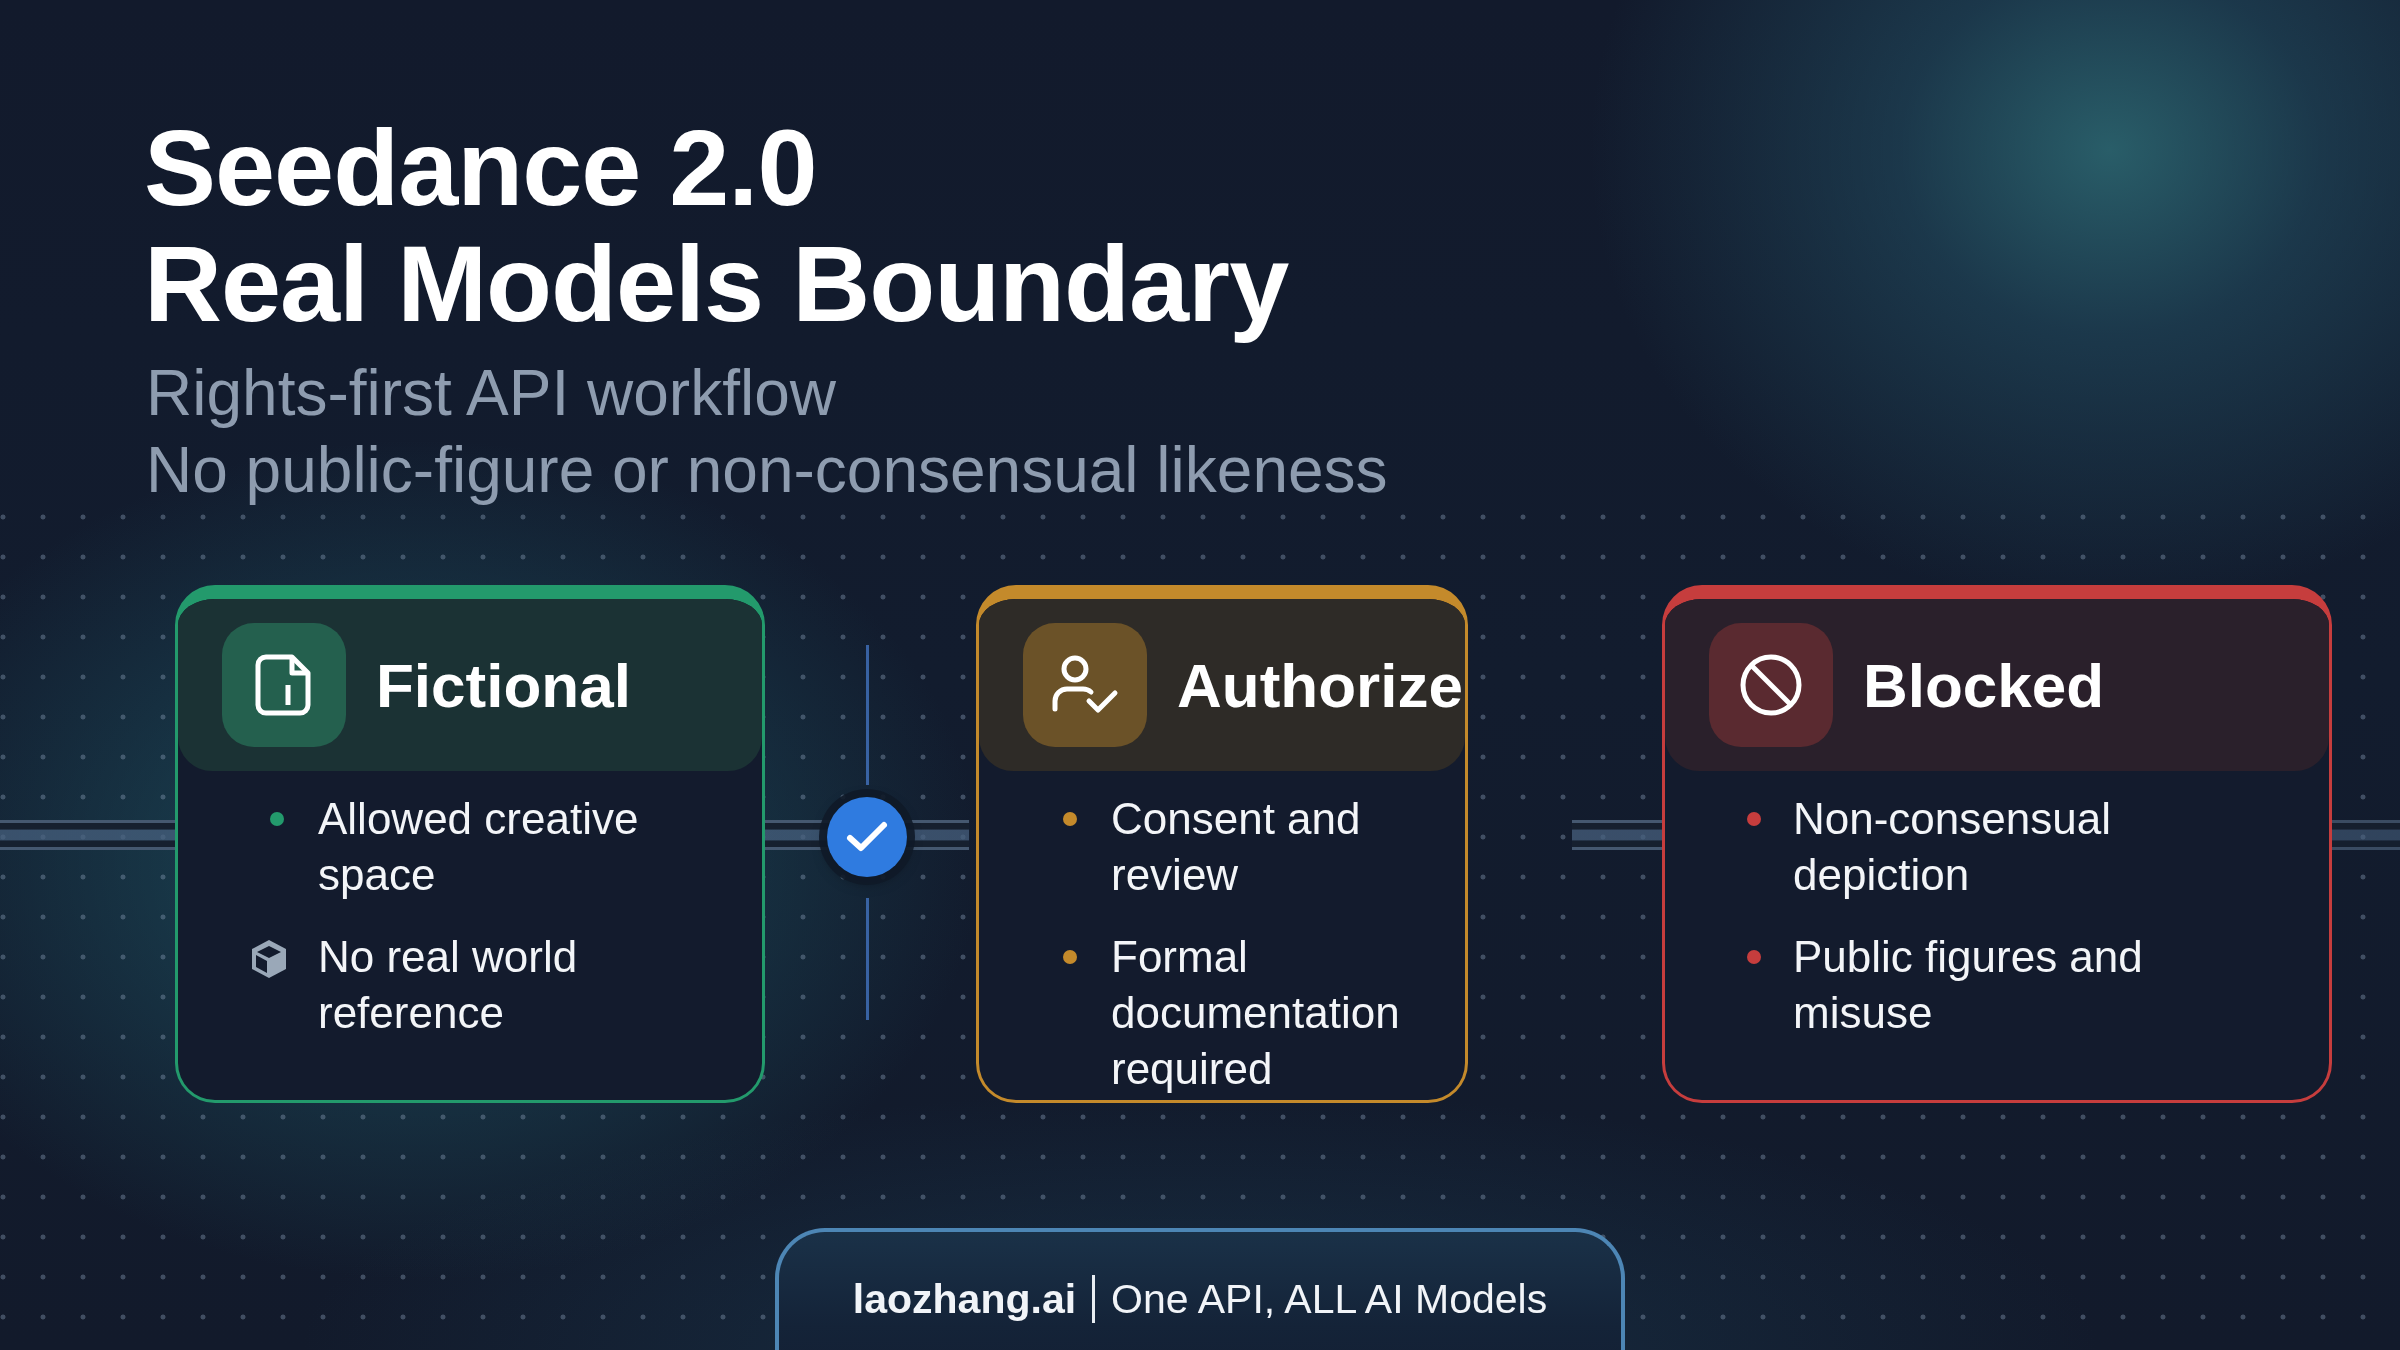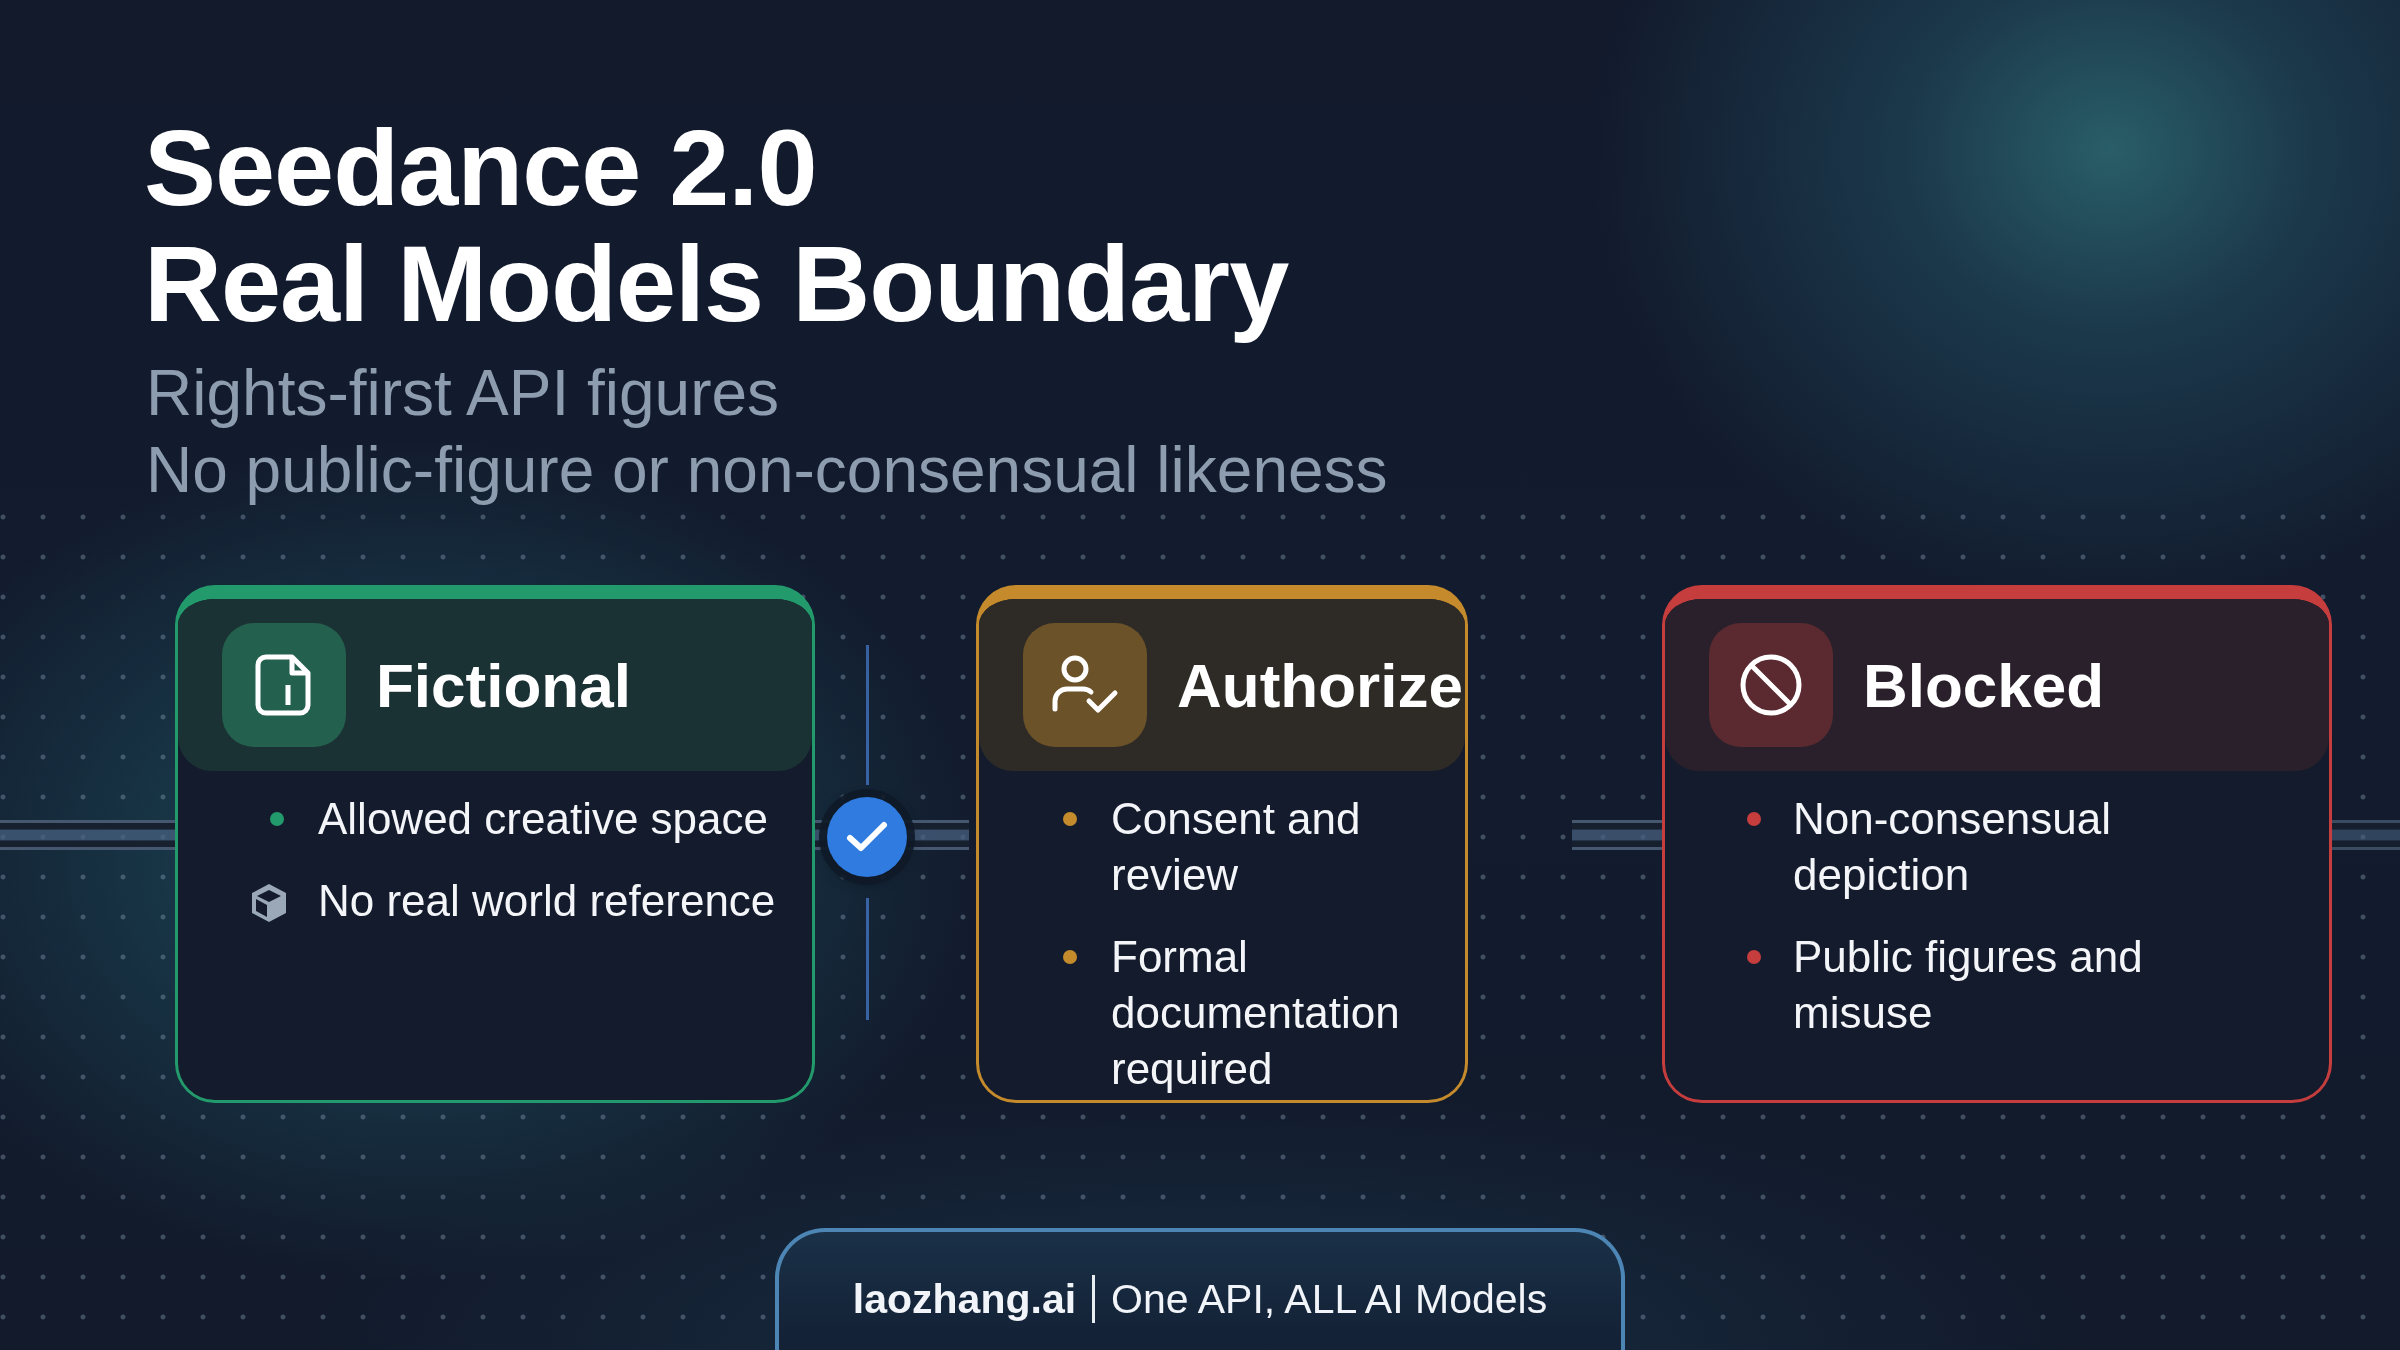--- a/index.html
+++ b/index.html
@@ -88,21 +88,21 @@
   }
   .bullet-dot {
     position: absolute; left: 84px; top: 21px;
     width: 14px; height: 14px; border-radius: 50%;
     background: var(--accent);
   }
   .bullet-cube {
     position: absolute; left: 72px; top: 8px;
   }
 
-  .c1 { left: 175px; width: 640px; --accent: #239a6c; --headbg: #1b3234; --iconbg: #24604e; }
+  .c1 { left: 175px; width: 590px; --accent: #239a6c; --headbg: #1b3234; --iconbg: #24604e; }
   .c2 { left: 976px; width: 492px; --accent: #c48a2b; --headbg: #2e2b27; --iconbg: #6b5228; }
   .c3 { left: 1662px; width: 670px; --accent: #c63d3d; --headbg: #2a202b; --iconbg: #5a2a30; }
   .c1 .card-list li { padding-left: 140px; }
   .c1 .bullet-dot { left: 92px; }
   .c2 .card-list li { padding-left: 132px; }
   .c3 .card-list li { padding-left: 128px; }
   .c3 .bullet-dot { left: 82px; }
 
   
   .footer {
@@ -122,21 +122,21 @@
 <body>
 
 <div class="bg"></div>
 <div class="dots"></div>
 
 <h1 class="title">
   <div>Seedance 2.0</div>
   <div>Real Models Boundary</div>
 </h1>
 <div class="subtitle">
-  <div>Rights-first API figures</div>
+  <div>Rights-first API workflow</div>
   <div>No public-figure or non-consensual likeness</div>
 </div>
 
 <div class="hline" style="left:0; width:176px;"></div>
 <div class="hline" style="left:765px; width:204px;"></div>
 <div class="hline" style="left:1572px; width:91px;"></div>
 <div class="hline" style="left:2248px; width:152px; opacity:0.8;"></div>
 <div class="vline" style="top:645px; height:140px;"></div>
 <div class="vline" style="top:898px; height:122px;"></div>
 <div class="badge">

